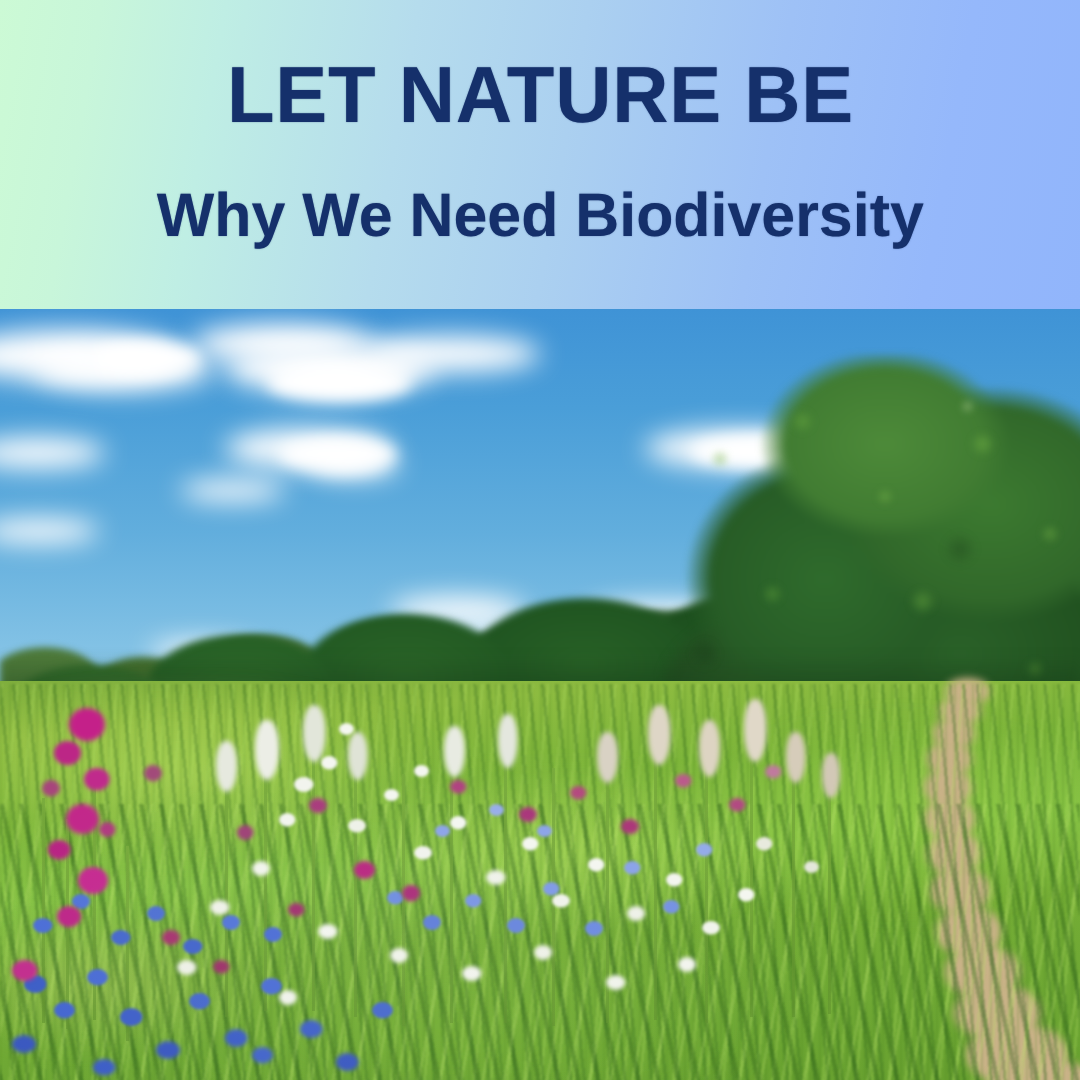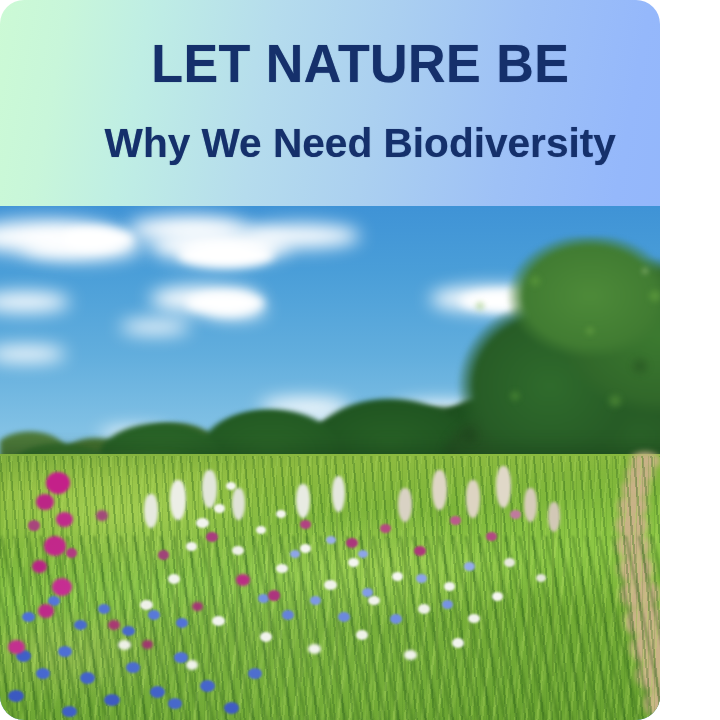--- a/index.html
+++ b/index.html
@@ -4,23 +4,22 @@
 <title>Let Nature Be</title>
 <style>
   * { margin:0; padding:0; box-sizing:border-box; }
   html,body {
     width:720px; height:720px;
     font-family:"Liberation Sans", sans-serif;
     background:#ffffff; overflow:hidden;
   }
   #poster {
     position:relative;
-    width:660px; height:720px;
+    width:720px; height:720px;
     overflow:hidden;
-    border-radius:24px;
   }
 
   
   #header {
     position:absolute; left:0; top:0;
     width:720px; height:206px;
     background:linear-gradient(100deg,
         #ccfad5 0%,
         #c8f6da 9%,
         #bfeee4 20%,

